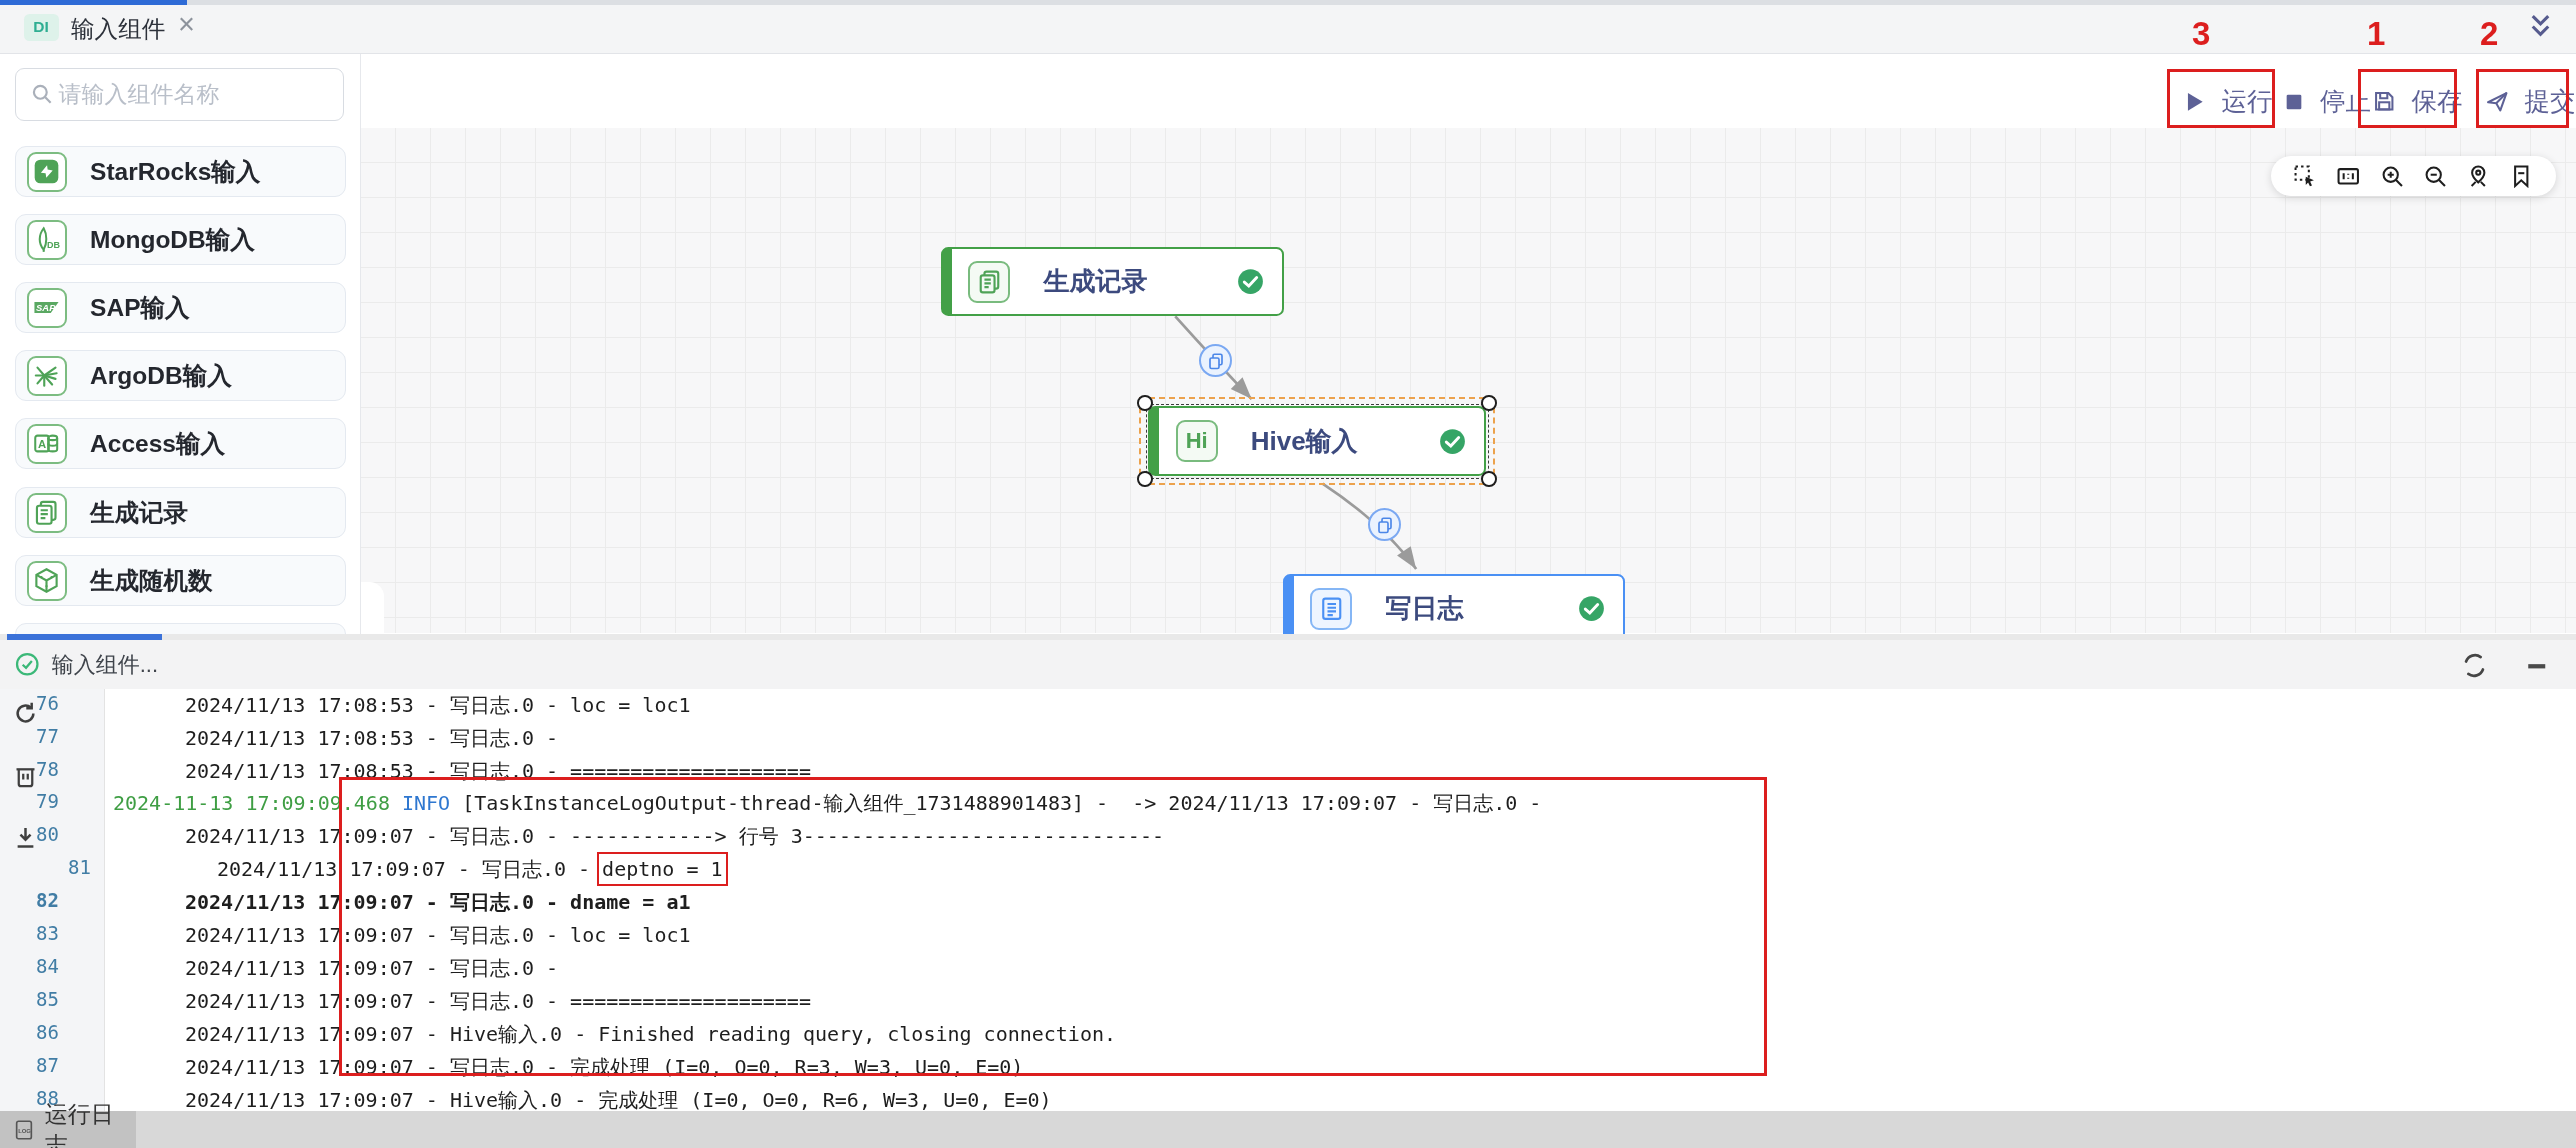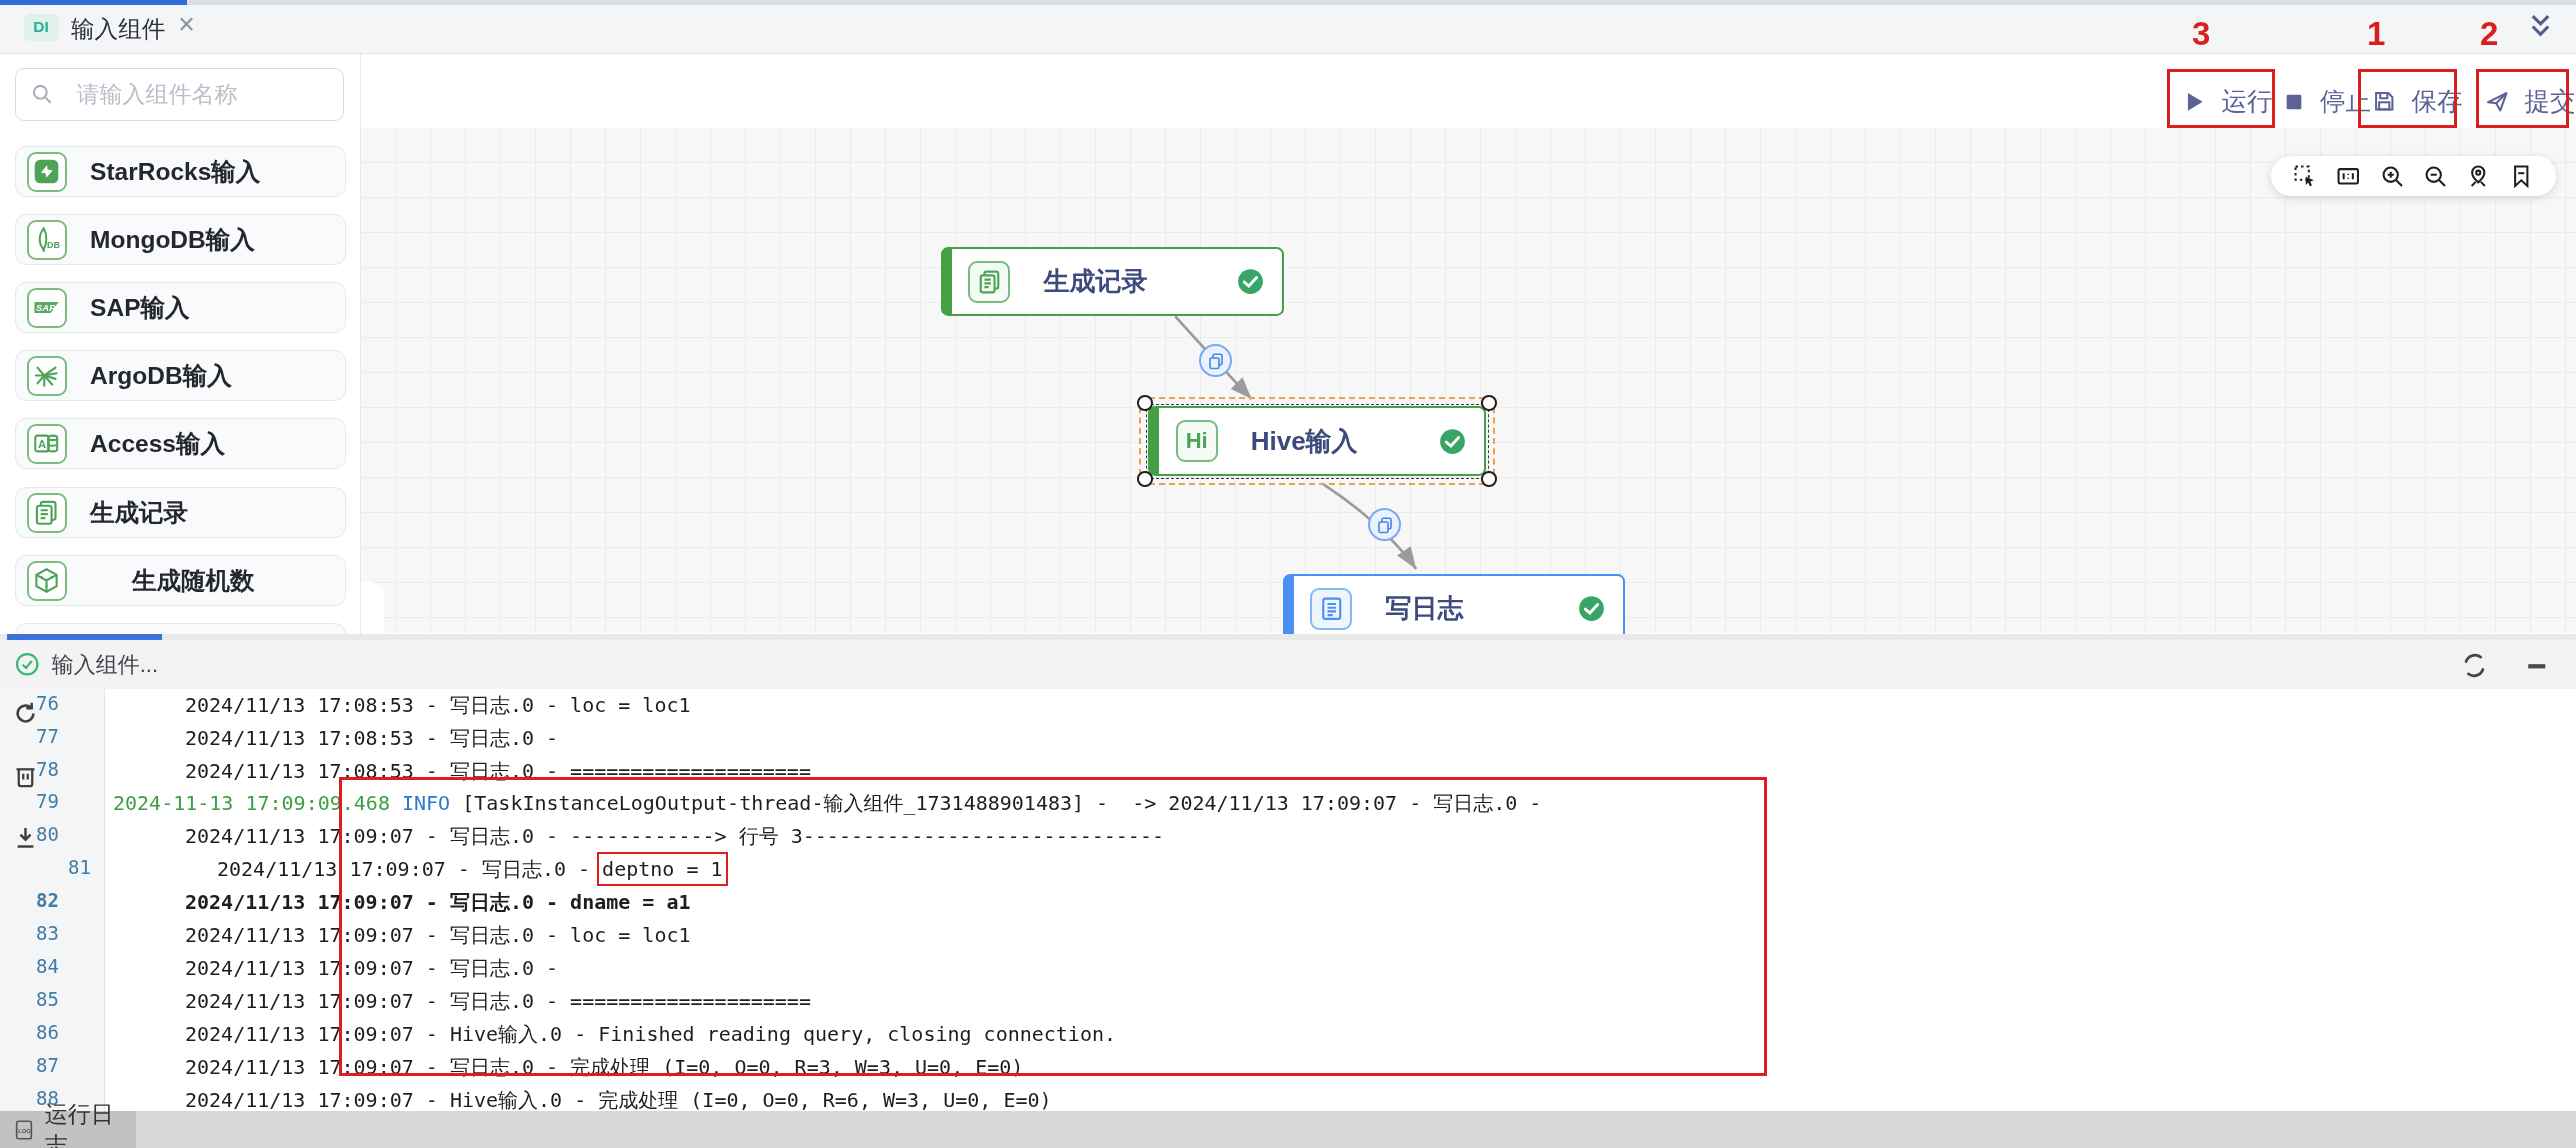--- a/index.html
+++ b/index.html
@@ -20,21 +20,21 @@
   
   #toolstrip{left:360px;top:53px;width:2216px;height:75px;background:#fff;z-index:2}
   .tbtn{display:flex;align-items:center;gap:15px;color:#5d6196;font-size:25.5px;position:absolute;top:84px;z-index:16}
   .ann{position:absolute;border:3.6px solid #dc1e1e;z-index:30;pointer-events:none}
   .ann-num{position:absolute;color:#dc1e1e;font-size:33px;font-weight:700;z-index:30}
 
   
   #sidebar{left:0;top:53px;width:360px;height:581px;background:#fff;border-right:0.9px solid #e6e8ec;overflow:hidden;z-index:5}
   #searchbox{position:absolute;left:14.5px;top:14.5px;width:329px;height:53px;border:1.8px solid #d8dce2;
     border-radius:9px;box-sizing:border-box;display:flex;align-items:center;background:#fff}
-  #search-placeholder{margin-left:23px;font-size:23px;color:#b9bfc9}
+  #search-placeholder{margin-left:5px;font-size:23px;color:#b9bfc9}
   .card{position:absolute;left:14.5px;width:331px;height:51px;background:#f8fafc;border:1.8px solid #e4e9f0;
     border-radius:11px;display:flex;align-items:center;box-sizing:border-box}
   .cicon{width:40px;height:40px;margin-left:11px;border:2.3px solid #7cbc81;border-radius:9px;background:#fff;
     display:flex;align-items:center;justify-content:center;color:#4fa357;box-sizing:border-box}
   .clabel{margin-left:23.6px;font-size:24.5px;font-weight:700;color:#24272e}
   #side-handle{left:360px;top:582px;width:23.6px;height:52px;background:#fff;border-radius:0 14.5px 0 0;z-index:4}
 
   
   #grid{left:360px;top:127px;width:2216px;height:506px;background:#f7f7f8;z-index:1;
     background-image:linear-gradient(#ebebeb 0.9px,transparent 0.9px),linear-gradient(90deg,#ebebeb 0.9px,transparent 0.9px);
@@ -219,21 +219,21 @@
       <div class="card" style="top: 434px;">
         <span class="cicon">
           <svg width="27" height="27" viewBox="0 0 24 24" fill="none" stroke="#4fa357" stroke-width="1.9">
             <rect x="7" y="2.5" width="13" height="16" rx="2"></rect>
             <rect x="3.5" y="6" width="13" height="16" rx="2" fill="#fff"></rect>
             <path d="M6.8 10 h6.4 M6.8 13.5 h6.4 M6.8 17 h4.2"></path>
           </svg>
         </span>
         <span class="clabel">生成记录</span>
       </div>
-      <div class="card" style="top: 502px; gap: 42px;">
+      <div class="card" style="top: 502px;">
         <span class="cicon">
           <svg width="27" height="27" viewBox="0 0 24 24" fill="none" stroke="#4fa357" stroke-width="1.9">
             <path d="M12 2 L21 7 V17 L12 22 L3 17 V7 Z"></path>
             <path d="M3 7 L12 12 L21 7 M12 12 V22"></path>
             <circle cx="7.5" cy="9" r="1" fill="#4fa357" stroke="none"></circle>
             <circle cx="16.5" cy="9" r="1" fill="#4fa357" stroke="none"></circle>
             <circle cx="12" cy="17" r="1" fill="#4fa357" stroke="none"></circle>
           </svg>
         </span>
         <span class="clabel">生成随机数</span>

